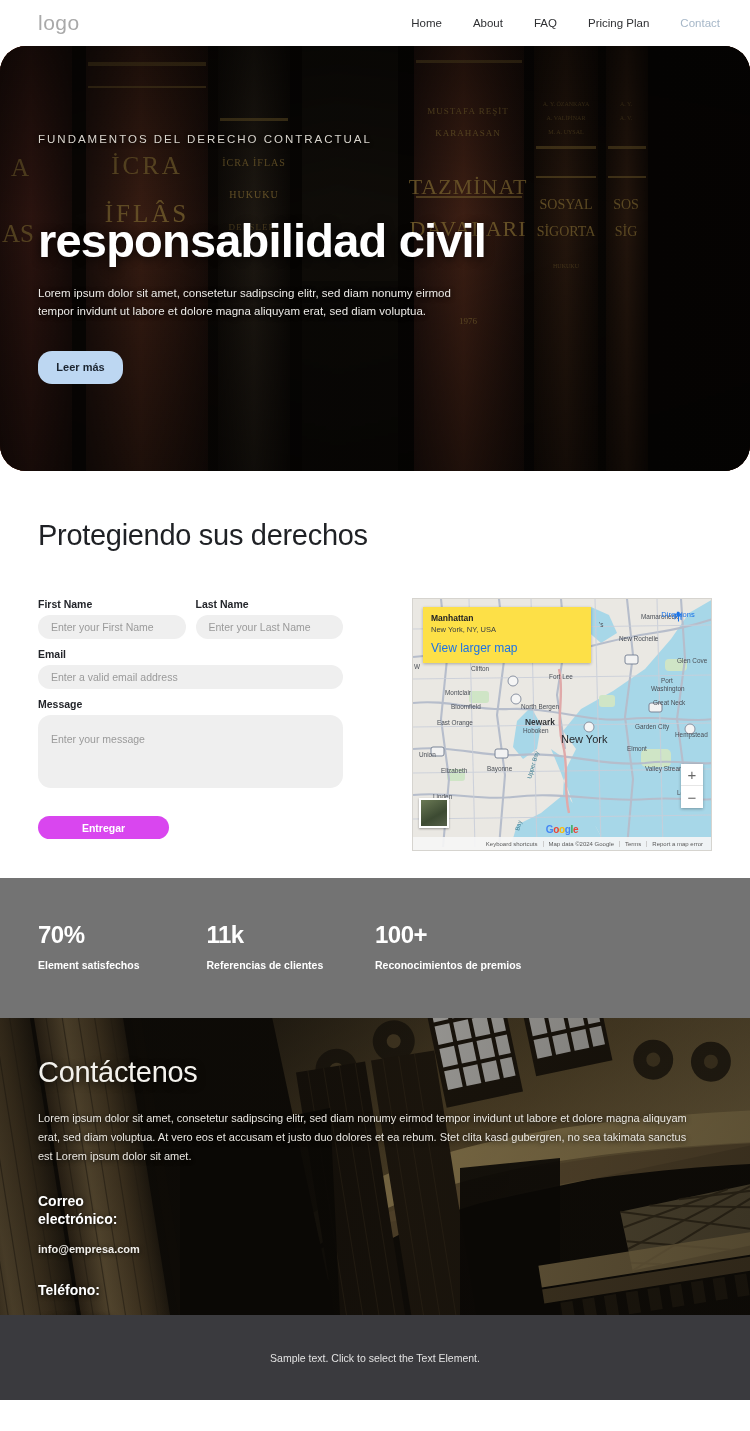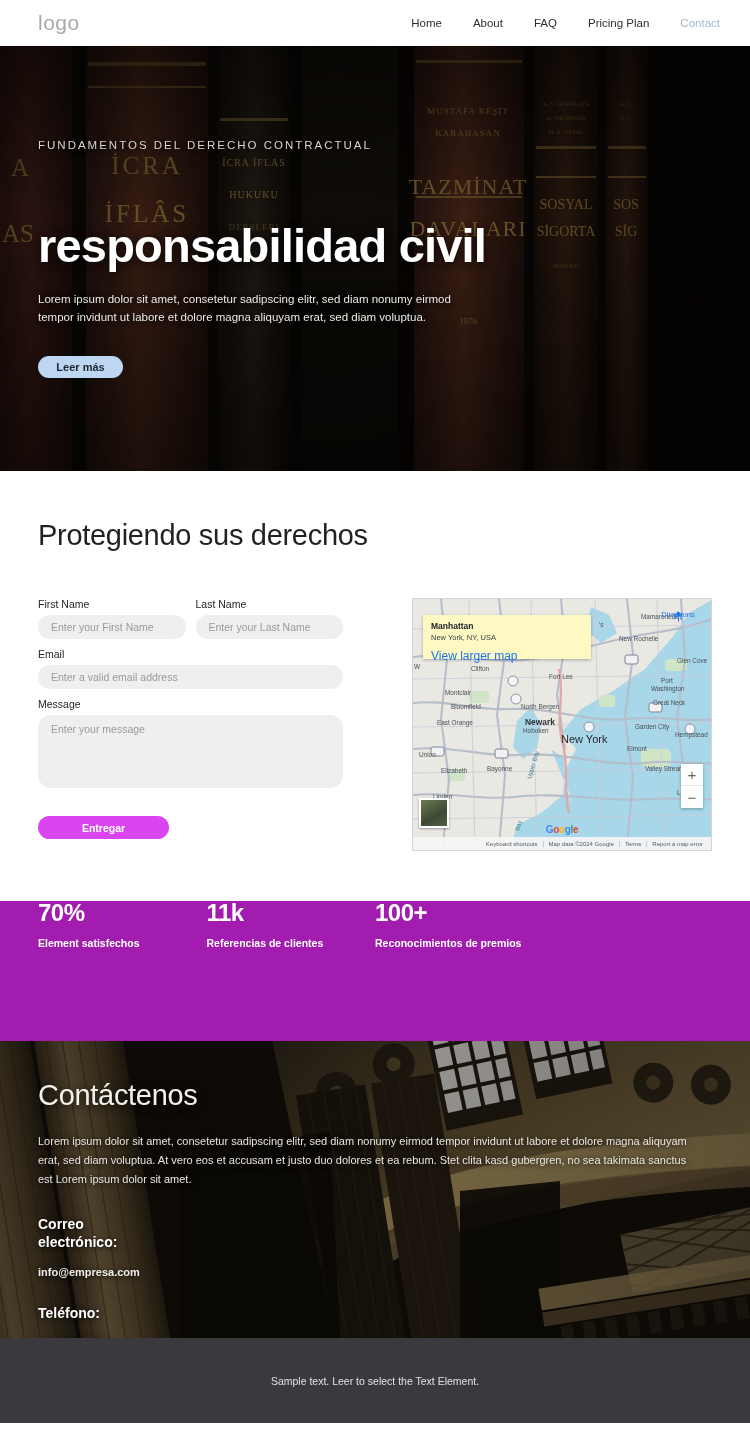--- a/index.html
+++ b/index.html
@@ -36,20 +36,21 @@
     cursor: pointer;
   }
   .nav-item.muted { color: #a6b7c8; }
 
   
   .hero {
     position: relative;
     height: 425px;
     overflow: hidden;
     background: #c2410c;
+    border-radius: 26px;
   }
   .hero-photo { position: absolute; inset: 0; }
   .hero-overlay {
     position: absolute; inset: 0;
     background: linear-gradient(90deg, rgba(8,6,4,0.55) 0%, rgba(8,6,4,0.35) 45%, rgba(8,6,4,0.55) 100%);
   }
   .hero-inner {
     position: absolute;
     left: 38px; top: 0; bottom: 0; right: 38px;
     display: flex; flex-direction: column; justify-content: center;
@@ -76,21 +77,21 @@
     font-size: 11.5px;
     line-height: 1.55;
     color: #eceae6;
     max-width: 420px;
     text-shadow: 0 1px 5px rgba(0,0,0,0.85);
   }
   .btn-light {
     margin-top: 30px;
     display: inline-flex;
     align-items: center; justify-content: center;
-    width: 85px; height: 22px;
+    width: 85px; height: 33px;
     background: #bdd7f2;
     color: #1b2430;
     font-size: 11px;
     font-weight: 700;
     border-radius: 14px;
     border: none;
     cursor: pointer;
   }
 
   
@@ -105,21 +106,21 @@
   .form-col { width: 305px; }
   .map-col { flex: 1; display: flex; justify-content: flex-end; }
 
   .field-pair { display: flex; gap: 10px; }
   .field { margin-bottom: 9px; }
   .field.half { width: 148px; }
   .field.full { width: 305px; }
   .label {
     font-size: 10.5px;
     color: #23252a;
-    font-weight: 400;
+    font-weight: 700;
     margin-bottom: 5px;
     display: block;
   }
   .input {
     width: 100%;
     height: 24px;
     border-radius: 13px;
     background: #efefef;
     border: none;
     padding: 0 13px;
@@ -127,21 +128,21 @@
     color: #3a3a3a;
     font-family: "Liberation Sans", sans-serif;
   }
   .input::placeholder { color: #9a9a9a; }
   .textarea {
     width: 305px;
     height: 73px;
     border-radius: 13px;
     background: #efefef;
     border: none;
-    padding: 8px 13px;
+    padding: 18px 13px;
     font-size: 10.5px;
     color: #3a3a3a;
     resize: none;
     font-family: "Liberation Sans", sans-serif;
   }
   .textarea::placeholder { color: #9a9a9a; }
   .btn-submit {
     margin-top: 15px;
     width: 131px; height: 23px;
     background: #d946ef;
@@ -155,23 +156,23 @@
   
   .map {
     position: relative;
     width: 300px; height: 253px;
     background: #e8e6e1;
     overflow: hidden;
     border: 1px solid #d6d4cf;
   }
   .map svg { position: absolute; inset: 0; }
   .map-card {
-    position: absolute; left: 10px; top: 16px;
-    width: 168px; height: 44px;
-    background: #fef9c3;
+    position: absolute; left: 10px; top: 8px;
+    width: 168px; height: 56px;
+    background: #fde047;
     box-shadow: 0 1px 3px rgba(0,0,0,0.28);
     padding: 6px 8px;
   }
   .map-card-title { font-size: 8.5px; font-weight: 700; color: #202124; }
   .map-card-sub { font-size: 7.5px; color: #3c4043; margin-top: 2px; }
   .map-card-link { font-size: 12px; color: #1a73e8; margin-top: 7px; cursor: pointer; }
   .map-directions {
     position: absolute; right: 10px; top: 11px;
     width: 46px; text-align: center;
     color: #1a73e8; font-size: 7.5px;
@@ -207,24 +208,25 @@
   .map-credit span { padding: 0 5px; border-left: 1px solid #ccc; white-space: nowrap; }
   .map-credit span:first-child { border-left: none; }
   .gmark {
     position: absolute; left: 50%; transform: translateX(-50%);
     bottom: 15px; font-size: 10px; font-weight: 700; letter-spacing: -0.3px;
   }
   .gmark i { font-style: normal; }
 
   
   .stats {
-    margin-top: 50px;
-    background: #a21caf;
+    margin-top: 27px;
+    background: #737373;
     height: 140px;
     display: flex;
+    align-items: center;
     padding: 0 38px;
   }
   .stat { width: 25%; padding-right: 18px; }
   .stat-num {
     font-size: 24px; font-weight: 700; color: #ffffff;
     letter-spacing: -0.5px; line-height: 1;
   }
   .stat-label {
     margin-top: 11px;
     font-size: 10.5px; font-weight: 700; color: #ffffff;
@@ -720,16 +722,16 @@
       <h2 class="h2-light">Contáctenos</h2>
       <p class="contact-body">Lorem ipsum dolor sit amet, consetetur sadipscing elitr, sed diam nonumy eirmod tempor invidunt ut labore et dolore magna aliquyam erat, sed diam voluptua. At vero eos et accusam et justo duo dolores et ea rebum. Stet clita kasd gubergren, no sea takimata sanctus est Lorem ipsum dolor sit amet.</p>
       <div class="ctitle">Correo electrónico:</div>
       <div class="cvalue">info@empresa.com</div>
       <div class="ctitle">Teléfono:</div>
       <div class="cvalue thin">+123-456-7890</div>
     </div>
   </div>
 
   <div class="footer">
-    <div class="footer-text">Sample text. Leer to select the Text Element.</div>
+    <div class="footer-text">Sample text. Click to select the Text Element.</div>
   </div>
 
 </div>
 
 </body></html>

